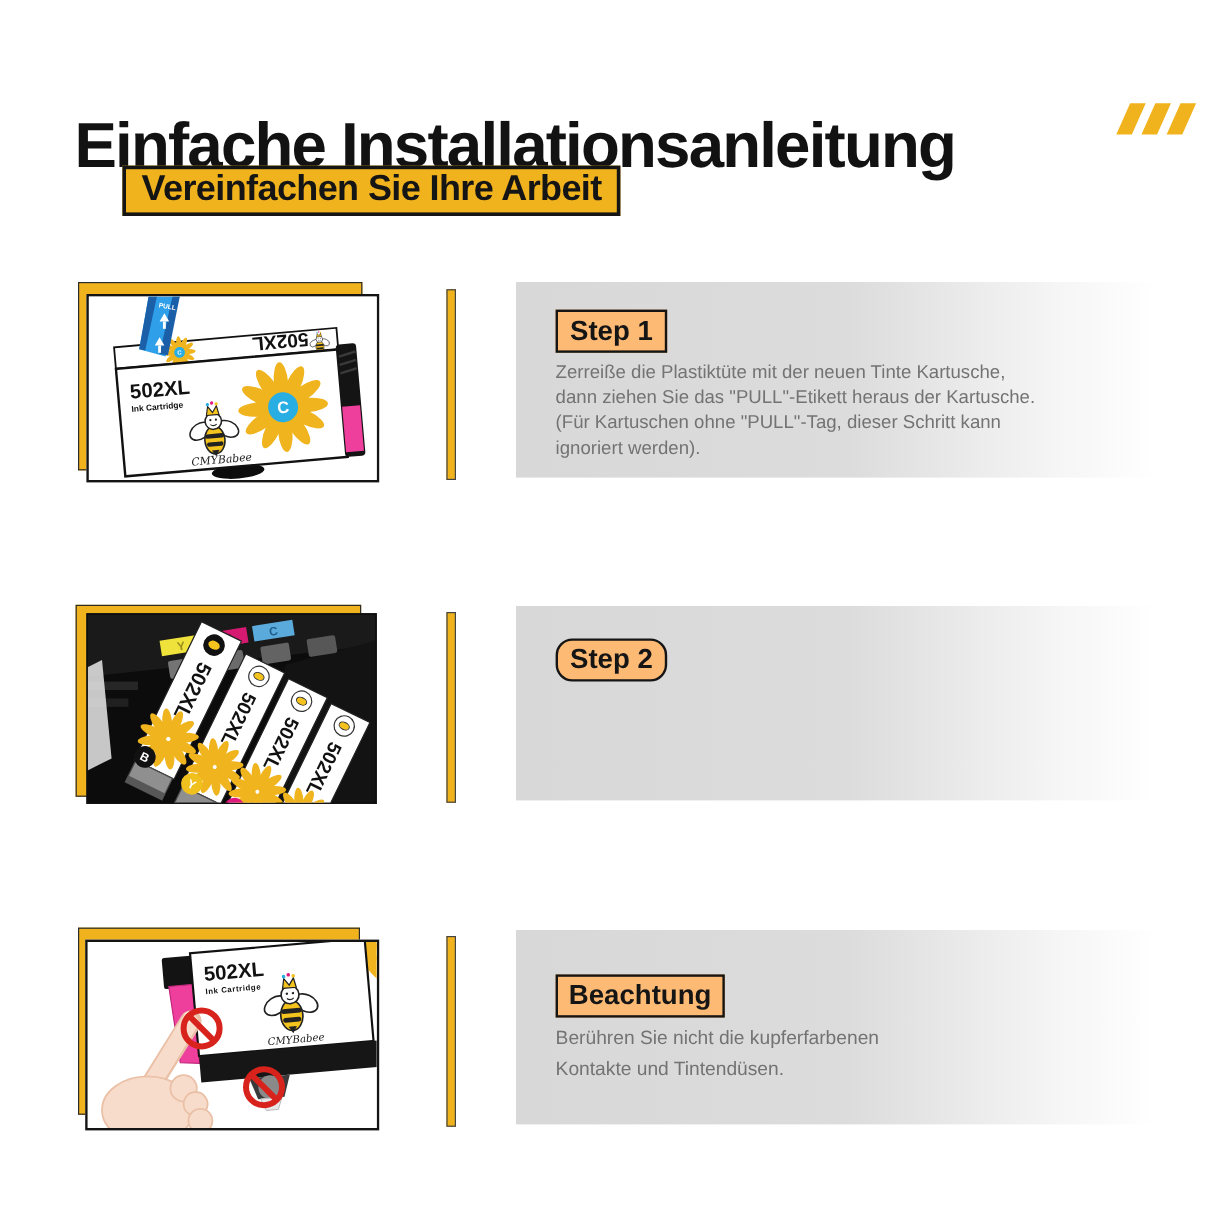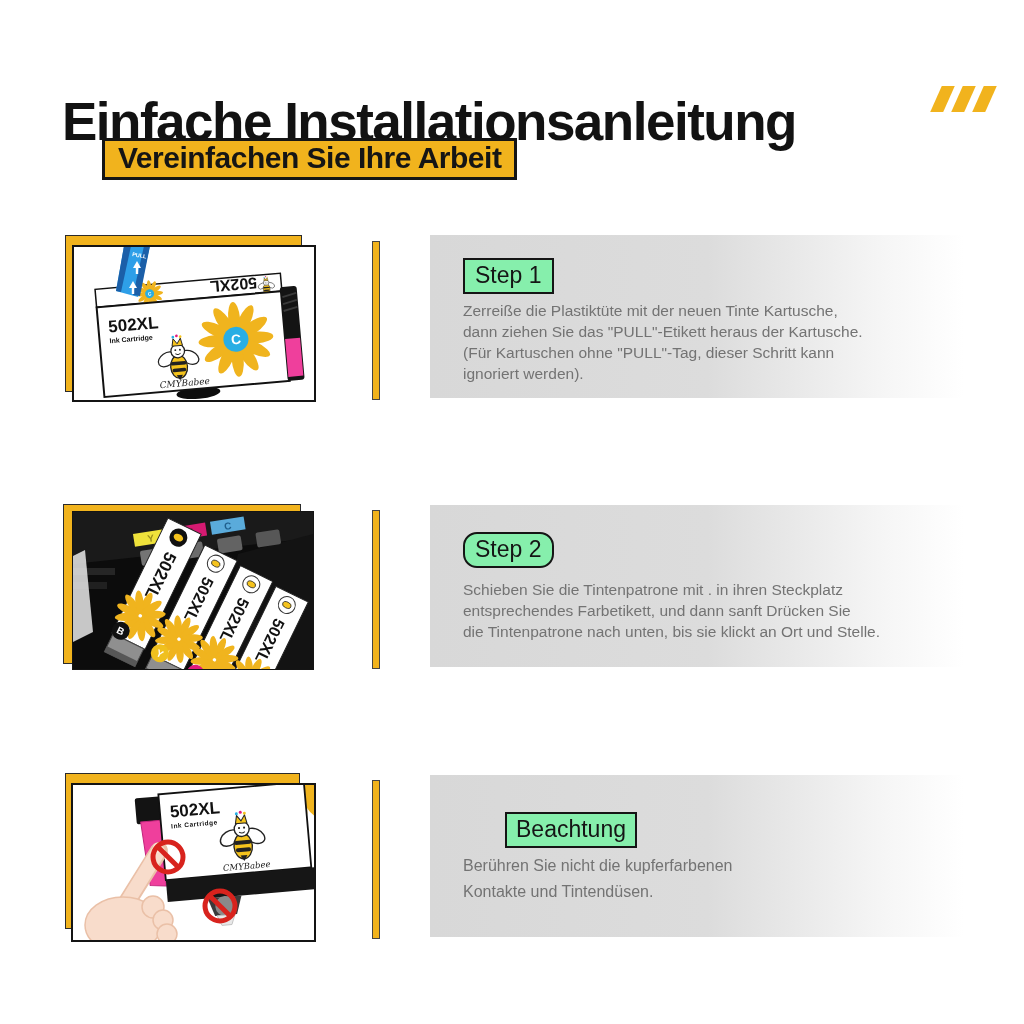--- a/index.html
+++ b/index.html
@@ -13,22 +13,22 @@
   #slashes{left:936px;top:86px;display:flex;}
   .slash{width:13px;height:26px;background:#F1B31D;transform:skewX(-24deg);margin-right:8px;}
   #subtitle-box{left:62px;top:138px;display:inline-block;background:#F1B31D;border:3px solid #151515;
                 padding:0 13px 2px;font-size:30px;font-weight:800;letter-spacing:-0.5px;white-space:nowrap;margin-left:40px;}
 
   
   .y-card{background:#F1B31D;border:1.5px solid #2b2b2b;}
   .img-card{background:#fff;border:2px solid #141414;overflow:hidden;}
   .bar{width:6px;height:157px;background:#F1B31D;border:1px solid #444;}
   .gray-panel{background:linear-gradient(to right,#d8d8d8 0%,#dcdcdc 50%,#f6f6f6 82%,#ffffff 96%);}
-  .step-badge{display:inline-block;background:#86efac;border:2.5px solid #151515;
-              padding:2px 10px 3px;font-size:23px;font-weight:400;white-space:nowrap;}
+  .step-badge{display:inline-block;background:#fdba74;border:2.5px solid #151515;
+              padding:2px 10px 3px;font-size:23px;font-weight:700;white-space:nowrap;}
   .step-text{font-size:15.5px;line-height:21px;white-space:pre-line;color:#737373;width:510px;}
   .note-text{font-size:16px;line-height:26px;}
 
   svg text{font-family:"Liberation Sans",sans-serif;}
   .script-text{font-family:"DejaVu Serif",serif;font-style:italic;}
 </style>
 </head>
 <body>
 
 <svg width="0" height="0" style="position:absolute" aria-hidden="true">
@@ -204,23 +204,20 @@
           <rect x="1" y="136" width="34" height="6" fill="#575757"></rect>
           <circle cx="7" cy="117" r="9" fill="#25AEE4"></circle>
           <text x="7" y="120.8" text-anchor="middle" font-size="10" font-weight="bold" fill="#fff">C</text>
         </g>
       </g>
     </svg>
   </div>
   <div class="abs bar" style="left:372px;top:510px;"></div>
   <div class="abs gray-panel" style="left:430px;top:505px;width:556px;height:162px;"></div>
   <div class="abs step-badge" style="left:463px;top:532px;border-radius:14px;">Step 2</div>
-  <div class="abs step-text" style="left:463px;top:579px;">Schieben Sie die Tintenpatrone mit . in ihren Steckplatz
-entsprechendes Farbetikett, und dann sanft Drücken Sie
-die Tintenpatrone nach unten, bis sie klickt an Ort und Stelle.</div>
 
   <div class="abs y-card" style="left:65px;top:773px;width:233px;height:154px;"></div>
   <div class="abs img-card" style="left:71px;top:783px;width:241px;height:155px;">
     <svg viewBox="0 0 241 155" width="241" height="155">
       <rect width="241" height="155" fill="#fff"></rect>
       <g transform="rotate(-5 150 60)">
         <use href="#petals12" transform="translate(231,8) scale(1.3)"></use>
         <rect x="66" y="6" width="26" height="26" rx="2" fill="#131313"></rect>
         <polygon points="70,30 90,30 90,96 74,94" fill="#EF3F9C" stroke="#c2267d" stroke-width="1"></polygon>
         <rect x="90" y="4" width="146" height="86" fill="#fff" stroke="#111" stroke-width="1.8"></rect>
@@ -247,17 +244,17 @@
         <line x1="84.4" y1="61.4" x2="105.6" y2="82.6" stroke="#D8231D" stroke-width="5"></line>
       </g>
       <g>
         <circle cx="147" cy="121" r="15" fill="none" stroke="#D8231D" stroke-width="5"></circle>
         <line x1="136.4" y1="110.4" x2="157.6" y2="131.6" stroke="#D8231D" stroke-width="5"></line>
       </g>
     </svg>
   </div>
   <div class="abs bar" style="left:372px;top:780px;"></div>
   <div class="abs gray-panel" style="left:430px;top:775px;width:556px;height:162px;"></div>
-  <div class="abs step-badge" style="left:463px;top:812px;font-size:23px;padding:2px 9px 3px;margin-left:42px;">Beachtung</div>
+  <div class="abs step-badge" style="left:463px;top:812px;font-size:23px;padding:2px 9px 3px;">Beachtung</div>
   <div class="abs step-text note-text" style="left:463px;top:853px;">Berühren Sie nicht die kupferfarbenen
 Kontakte und Tintendüsen.</div>
 
 </div>
 
 </body></html>

